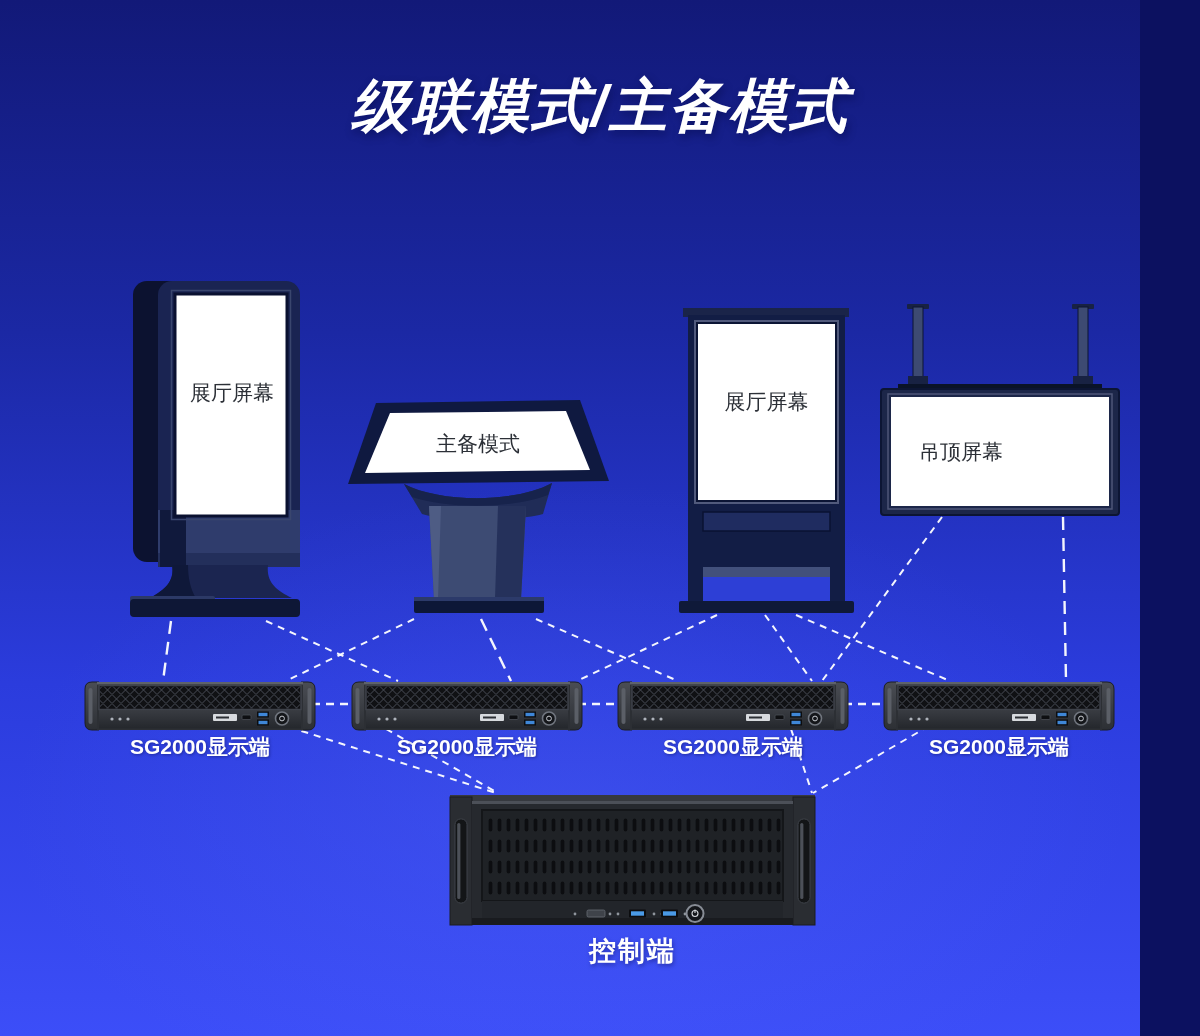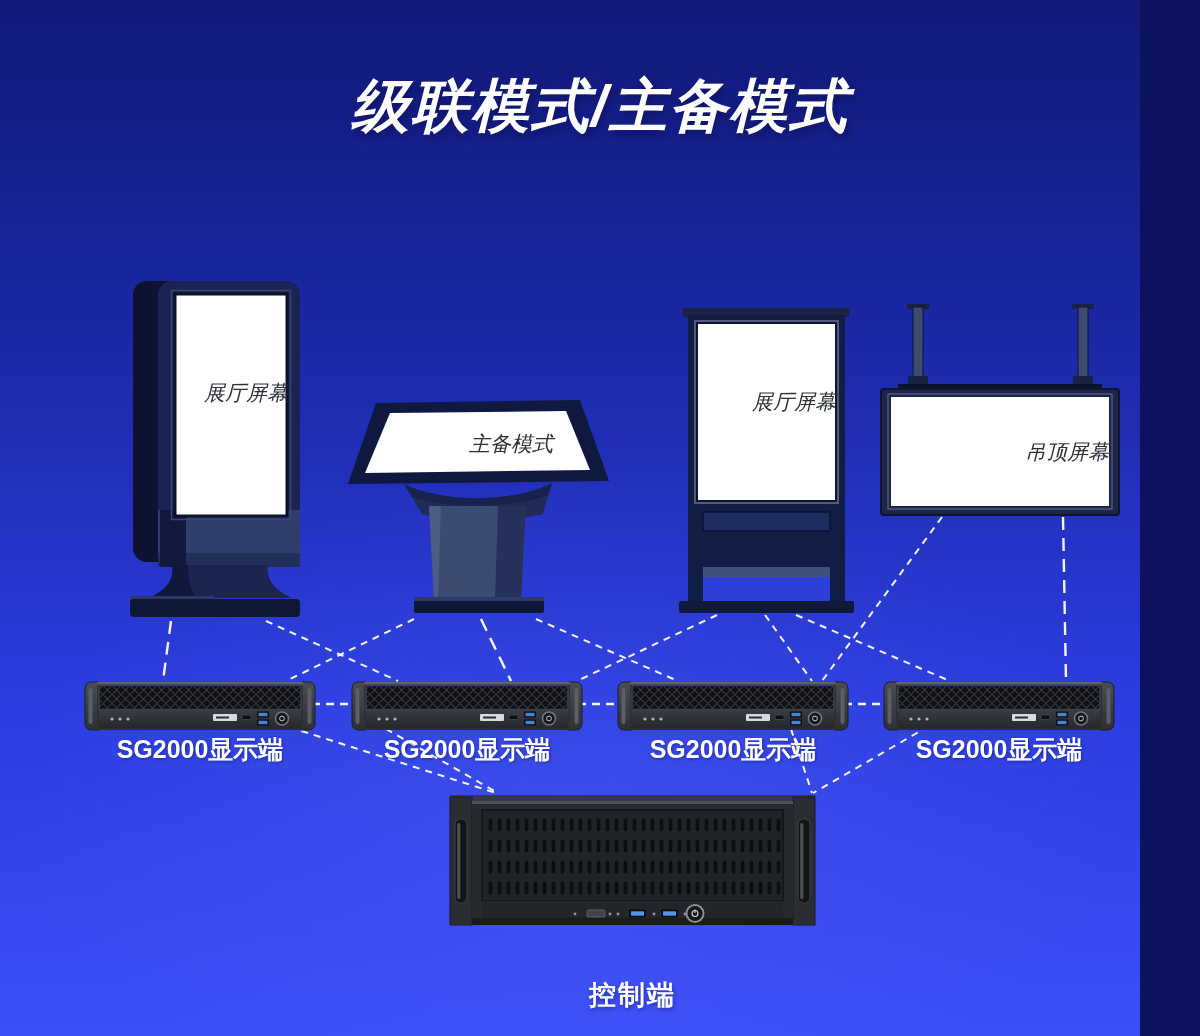--- a/index.html
+++ b/index.html
@@ -17,25 +17,25 @@
   .title{
     left:0;top:68px;width:1200px;text-align:center;color:#ffffff;
     font-size:58px;font-weight:900;font-style:italic;letter-spacing:2px;
     text-shadow:2px 4px 8px rgba(2,6,60,.45);
   }
   .subtitle{
     left:0;top:170px;width:1200px;text-align:center;color:#ffffff;
     font-size:31px;font-weight:700;letter-spacing:2px;
     text-shadow:1px 2px 5px rgba(2,6,60,.35);
   }
-  .screen-label{color:#2c3037;font-size:21px;font-weight:500;text-align:right;font-style:italic;}
-  .server-label{color:#ffffff;font-size:25px;font-weight:600;text-align:center;width:230px;
+  .screen-label{color:#2c3037;font-size:21px;font-weight:500;text-align:center;}
+  .server-label{color:#ffffff;font-size:21px;font-weight:600;text-align:center;width:230px;
     text-shadow:1px 1px 3px rgba(2,6,60,.4);}
   .control-label{color:#ffffff;font-size:27px;font-weight:700;text-align:center;width:365px;
-    letter-spacing:2px;text-shadow:1px 2px 4px rgba(2,6,60,.4);margin-top:44px;}
+    letter-spacing:2px;text-shadow:1px 2px 4px rgba(2,6,60,.4);}
   .edge-short{stroke:#ffffff;stroke-width:2;stroke-dasharray:7 6;opacity:.95;fill:none;}
   .edge-long{stroke:#ffffff;stroke-width:2.4;stroke-dasharray:13 8;opacity:.95;fill:none;}
   .edge-chain{stroke:#ffffff;stroke-width:2.6;stroke-dasharray:8 6;opacity:.95;fill:none;}
 </style>
 </head>
 <body>
 
 <div id="canvas">
 
   <svg id="scene" width="1200" height="1036" viewBox="0 0 1200 1036">
@@ -202,21 +202,21 @@
         <line x1="245" y1="114.5" x2="245" y2="118" stroke="#d4d7db" stroke-width="1.1"></line>
       </g>
     </g>
   </svg>
 
   <div class="txt title">级联模式/主备模式</div>
 
   <div class="txt screen-label" style="left:176px;top:379px;width:112px;">展厅屏幕</div>
   <div class="txt screen-label" style="left:403px;top:430px;width:150px;">主备模式</div>
   <div class="txt screen-label" style="left:697px;top:388px;width:139px;">展厅屏幕</div>
-  <div class="txt screen-label" style="left:891px;top:438px;width:218px;">吊顶屏幕</div>
+  <div class="txt screen-label" style="left:852px;top:438px;width:218px;">吊顶屏幕</div>
 
   <div class="txt server-label" style="left:85px;top:733px;">SG2000显示端</div>
   <div class="txt server-label" style="left:352px;top:733px;">SG2000显示端</div>
   <div class="txt server-label" style="left:618px;top:733px;">SG2000显示端</div>
   <div class="txt server-label" style="left:884px;top:733px;">SG2000显示端</div>
 
   <div class="txt control-label" style="left:450px;top:933px;">控制端</div>
 </div>
 
 </body></html>

